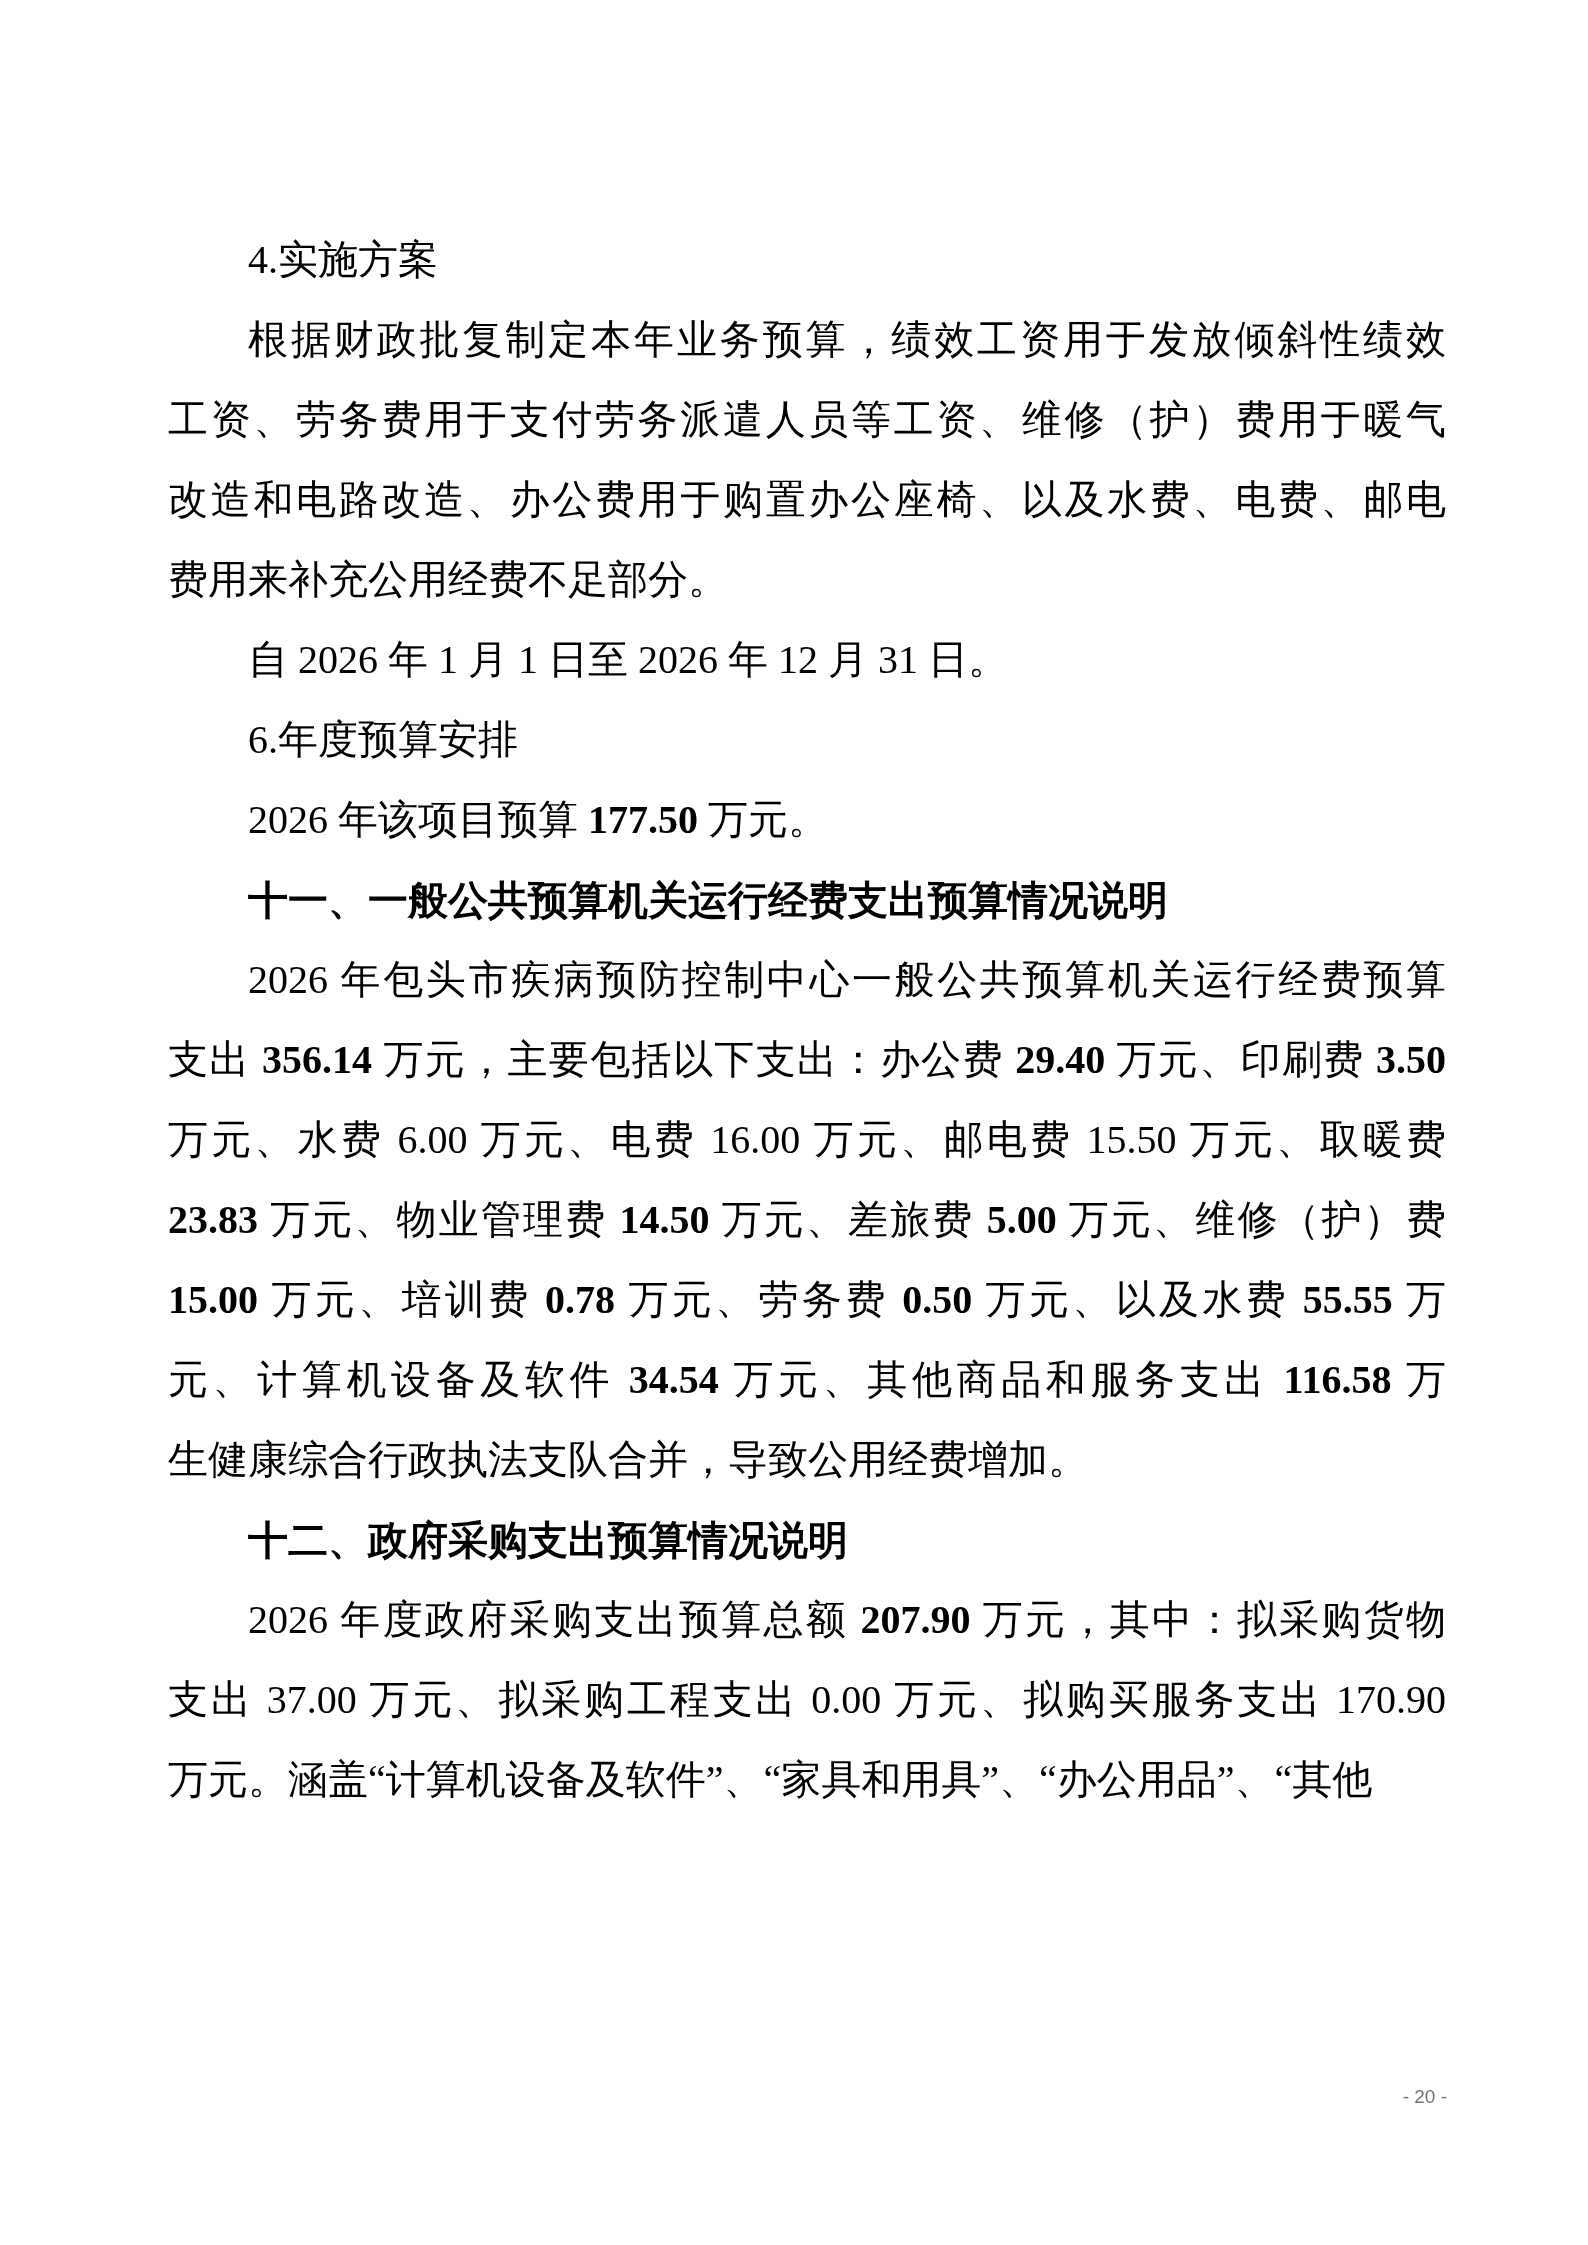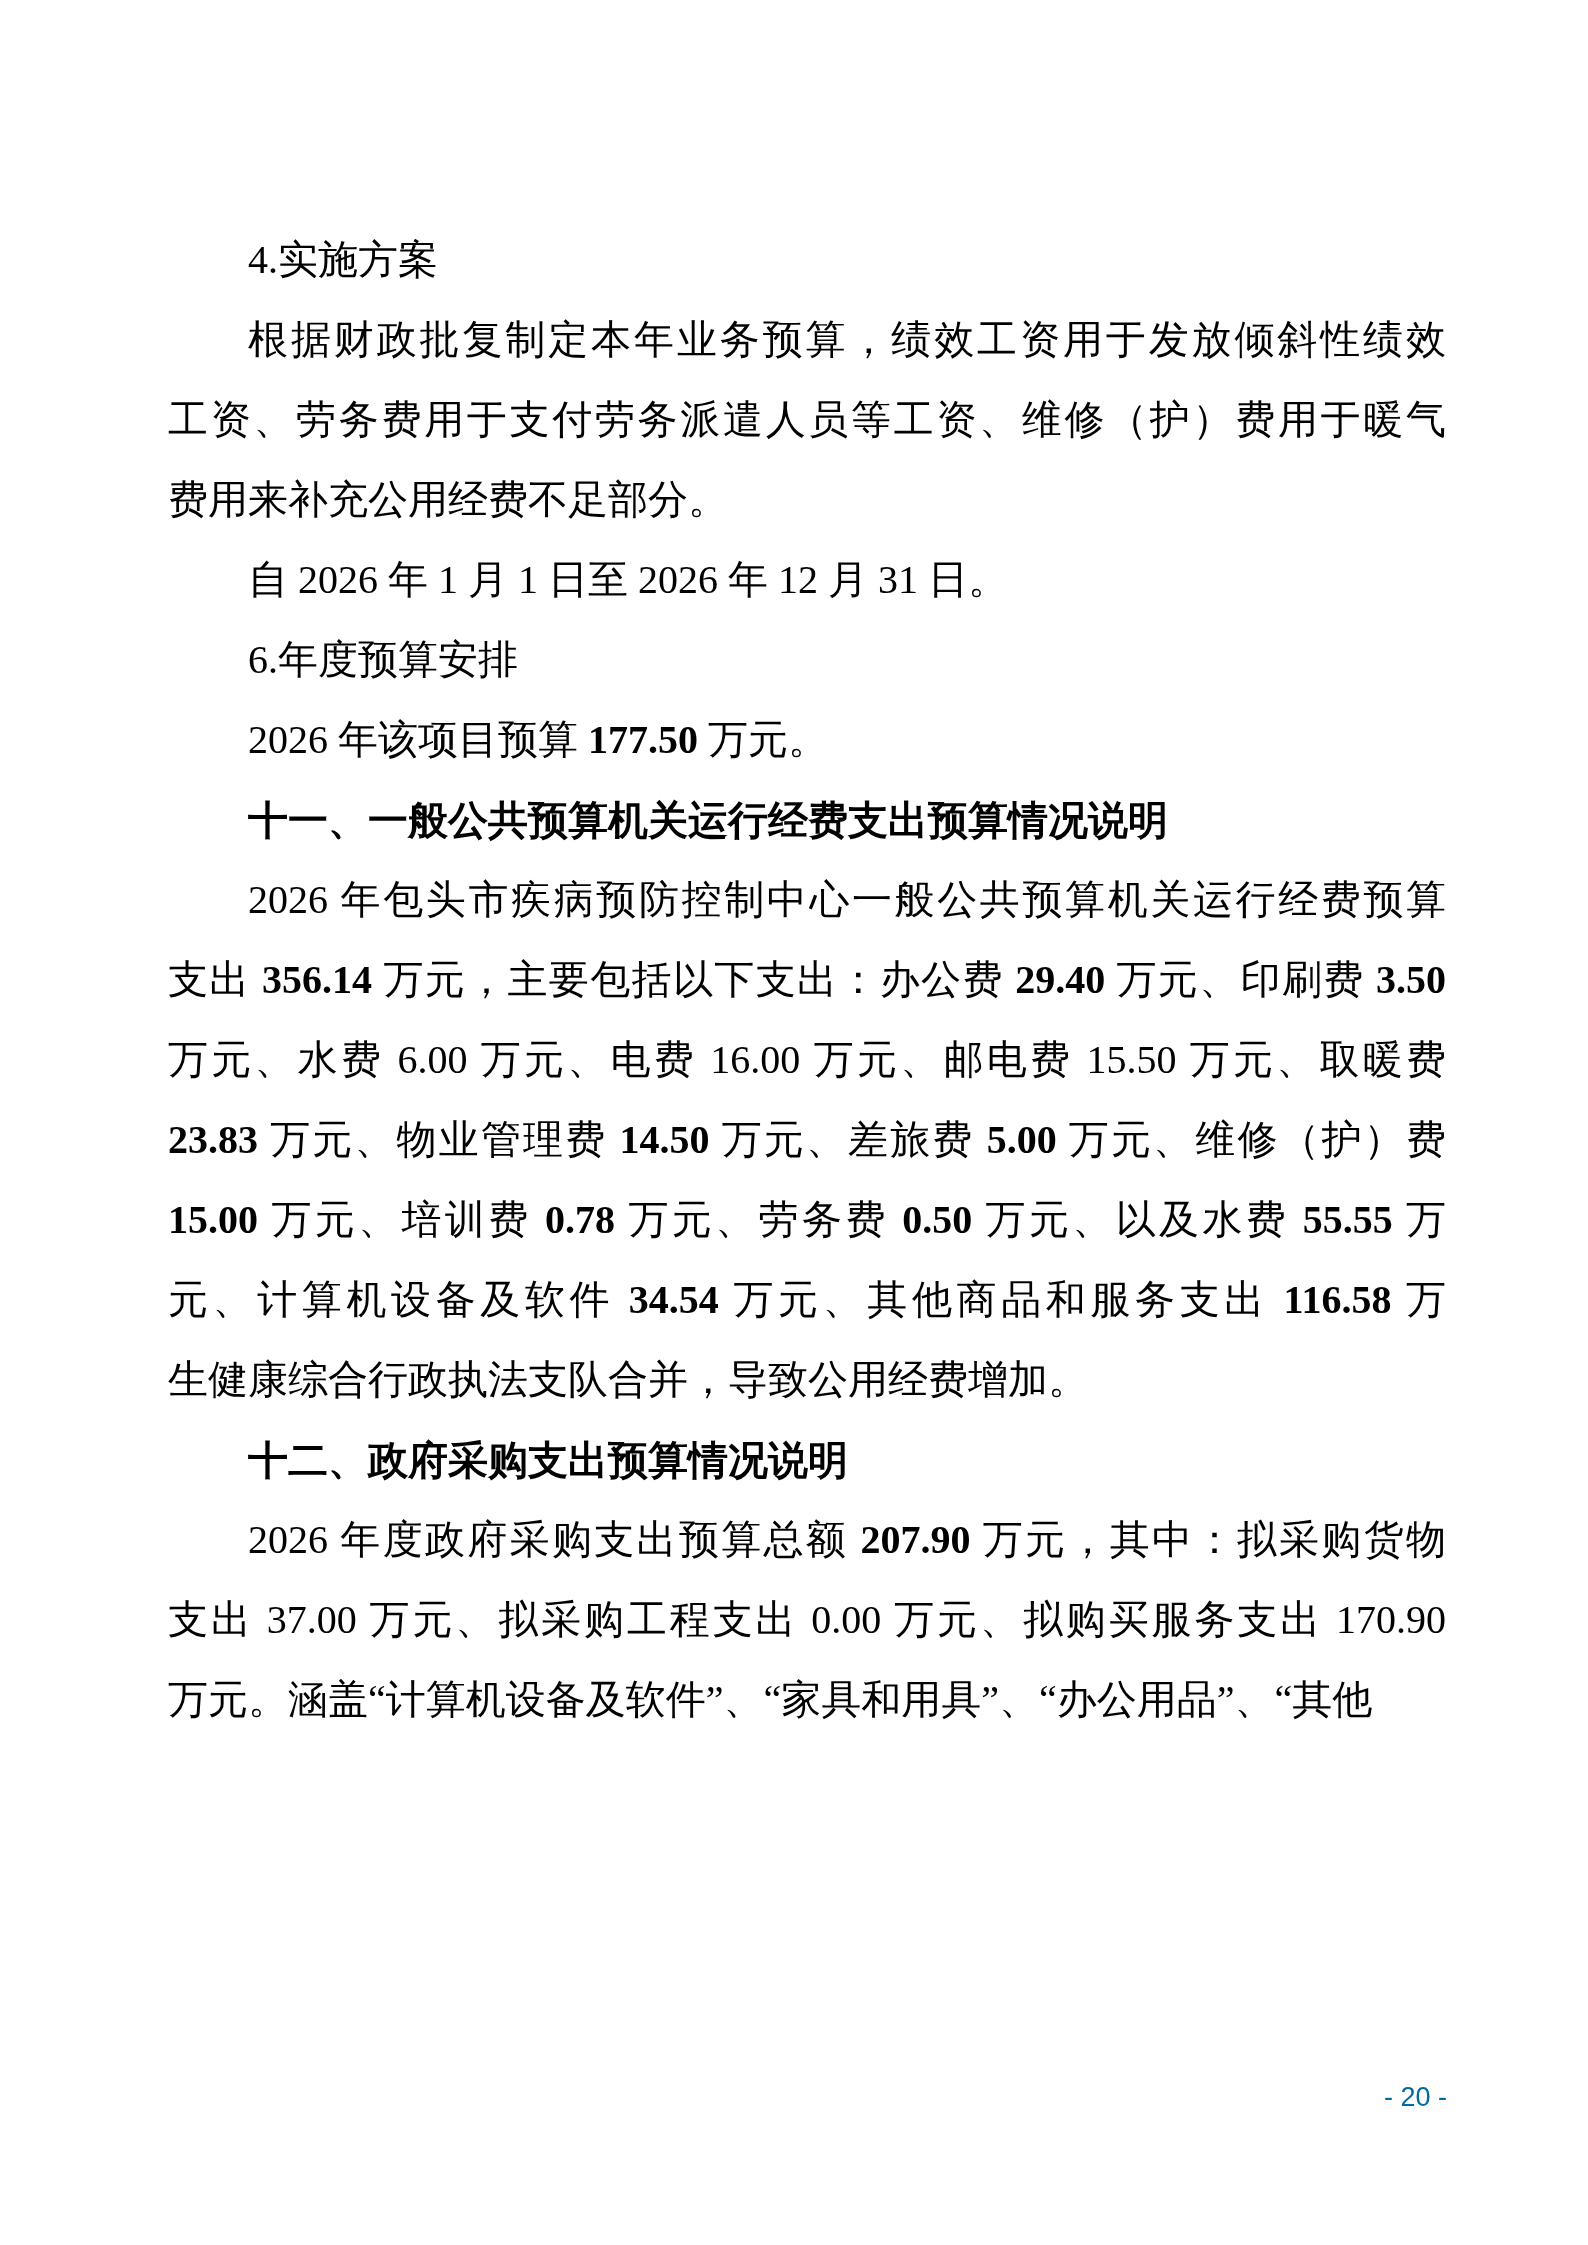--- a/index.html
+++ b/index.html
@@ -31,34 +31,35 @@
   .line.first { text-indent: 2em; }
   .line.heading {
     font-family: "Liberation Sans", "DejaVu Sans", sans-serif;
     font-weight: 700;
   }
   .bold { font-weight: 700; }
   .footer {
     position: absolute;
     top: 2082px;
     right: 141px;
-    font-size: 27px;
+    font-size: 19px;
     line-height: 30px;
     font-family: "Liberation Sans", "DejaVu Sans", sans-serif;
-    color: #0369a1;
+    color: #737373;
   }
 </style>
 </head>
 <body>
 
 <div class="page">
   <div class="content" id="content">
       <div class="line first last"><span>4.实施方案</span></div>
       <div class="line first full"><span>根据财政批复制定本年业务预算，绩效工资用于发放倾斜性绩效</span></div>
       <div class="line full"><span>工资、劳务费用于支付劳务派遣人员等工资、维修（护）费用于暖气</span></div>
+      <div class="line full"><span>改造和电路改造、办公费用于购置办公座椅、以及水费、电费、邮电</span></div>
       <div class="line last"><span>费用来补充公用经费不足部分。</span></div>
       <div class="line first last"><span>自 2026 年 1 月 1 日至 2026 年 12 月 31 日。</span></div>
       <div class="line first last"><span>6.年度预算安排</span></div>
       <div class="line first last"><span>2026 年该项目预算 </span><span class="bold">177.50</span><span> 万元。</span></div>
       <div class="line heading first last"><span>十一、一般公共预算机关运行经费支出预算情况说明</span></div>
       <div class="line first full"><span>2026 年包头市疾病预防控制中心一般公共预算机关运行经费预算</span></div>
       <div class="line full"><span>支出 </span><span class="bold">356.14</span><span> 万元，主要包括以下支出：办公费 </span><span class="bold">29.40</span><span> 万元、印刷费 </span><span class="bold">3.50</span></div>
       <div class="line full"><span>万元、水费 6.00 万元、电费 16.00 万元、邮电费 15.50 万元、取暖费</span></div>
       <div class="line full"><span class="bold">23.83</span><span> 万元、物业管理费 </span><span class="bold">14.50</span><span> 万元、差旅费 </span><span class="bold">5.00</span><span> 万元、维修（护）费</span></div>
       <div class="line full"><span class="bold">15.00</span><span> 万元、培训费 </span><span class="bold">0.78</span><span> 万元、劳务费 </span><span class="bold">0.50</span><span> 万元、以及水费 </span><span class="bold">55.55</span><span> 万</span></div>

